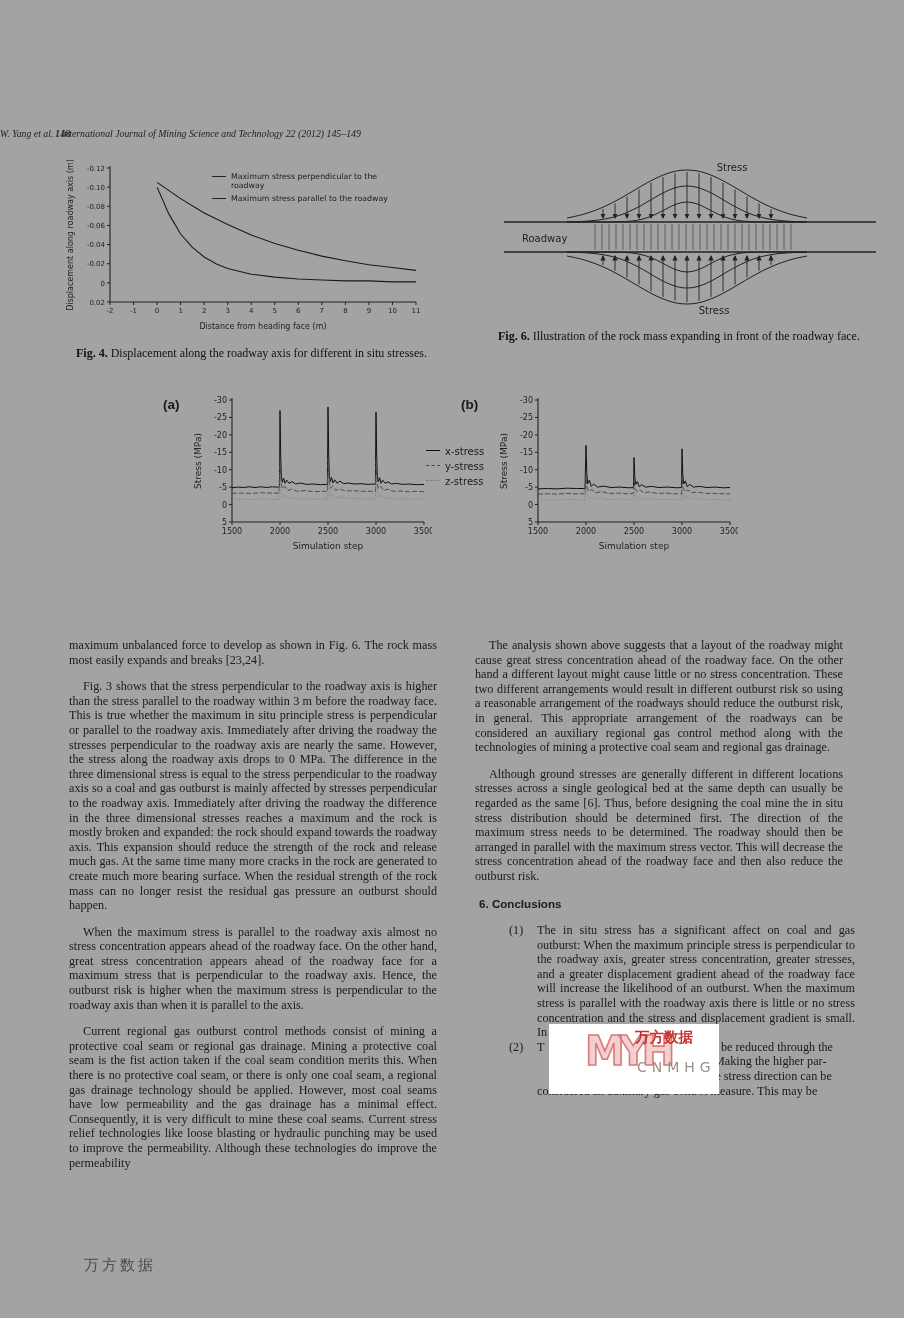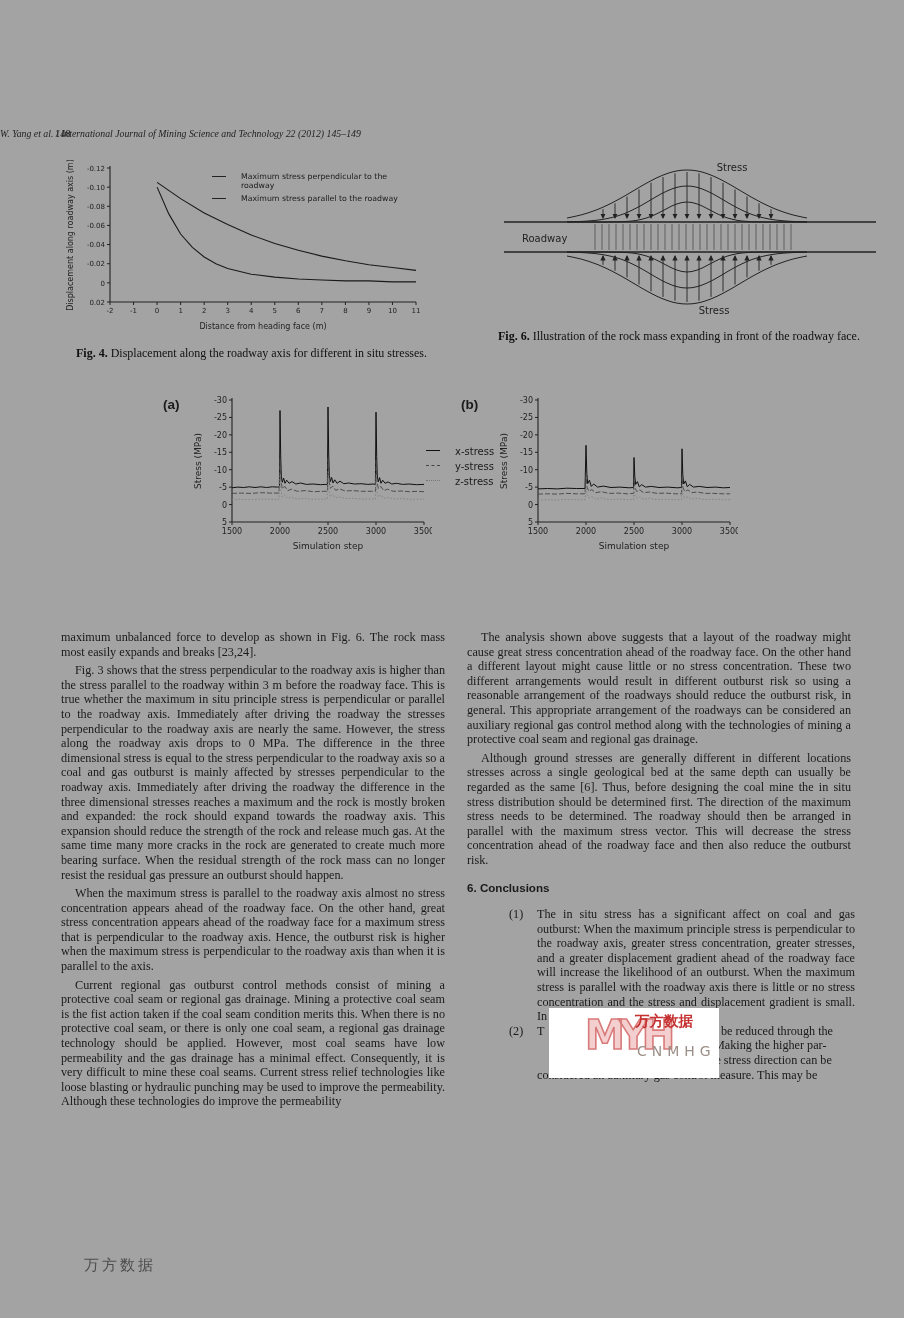--- a/index.html
+++ b/index.html
@@ -6,21 +6,21 @@
   html,body{background:#e9e9e9}
   #page{position:relative;width:904px;height:1318px;background:#a3a3a3;color:#1a1a1a;
         font-family:"Liberation Serif",serif;overflow:hidden;margin:0 auto}
   .abs{position:absolute}
   #pagenum{left:55px;top:128px;font-size:10.5px}
   #runhead{left:0;right:6px;top:128px;text-align:left;font-style:italic;font-size:9.8px;color:#222}
   .chart{position:absolute}
   svg text{font-family:"DejaVu Sans",sans-serif;fill:#222}
   #fig4-chart{left:64px;top:160px;width:360px;height:172px}
   #fig4-legend{left:212px;top:172px;width:205px}
-  .lg-row{display:flex;gap:15px;margin-bottom:3px}
+  .lg-row{display:flex;gap:5px;margin-bottom:3px}
   .lg-line{width:14px;height:1px;border-top:1.3px solid #222;margin-top:4px;flex:none}
   .ls-x{border-top:1.3px solid #111}
   .ls-y{border-top:1.3px dashed #444}
   .ls-z{border-top:1.3px dotted #777}
   .lg-txt{font-size:7.8px;line-height:9.4px;font-family:"DejaVu Sans",sans-serif;width:160px}
   .lg-txt9{font-size:10px;line-height:12px;font-family:"DejaVu Sans",sans-serif}
   .figcap{position:absolute;font-size:12px;line-height:11.8px;color:#111;text-align:justify}
   .figcap b{font-weight:bold}
   #fig4-cap{left:76px;top:348px;width:362px}
   #fig6-wrap{left:492px;top:158px;width:392px;height:162px}
@@ -28,23 +28,23 @@
   .plabel{position:absolute;font-family:"Liberation Sans",sans-serif;font-weight:bold;font-size:13.5px}
   #f5a-label{left:163px;top:397px}
   #f5b-label{left:461px;top:397px}
   #fig5a-chart{left:192px;top:392px;width:240px;height:160px}
   #fig5b-chart{left:498px;top:392px;width:240px;height:160px}
   #fig5-legend{left:426px;top:446px;width:74px}
   #fig5-cap{left:57px;top:578px;width:792px}
   .col{position:absolute;width:392px;font-size:12.2px;line-height:14.6px;text-align:justify}
   #col-left{left:57px;top:626px}
   #col-right{left:463px;top:626px}
-  .col p{margin:4px}
+  .col p{margin:12px}
   .col p.ind{text-indent:14px}
-  .chead{font-weight:bold;font-size:11.6px;margin:13px 0 12px 4px;font-family:"Liberation Sans",sans-serif}
+  .chead{font-weight:bold;font-size:11.6px;margin:13px 0 12px 16px;font-family:"Liberation Sans",sans-serif}
   .cl-item{position:relative;padding-left:74px;text-align:justify}
   .cl-item .marker{position:absolute;left:46px;top:0}
   #item2{height:60px}
   .fr{position:absolute;white-space:nowrap}
   #cnwm{position:absolute;left:86px;top:-16px;width:170px;height:70px;background:#fff;z-index:5}
   #cnwm .wm-logo{position:absolute;left:36px;top:-4px;font-size:40px;line-height:62px;font-weight:bold;
       letter-spacing:-6px;color:#f3cfcf;-webkit-text-stroke:1.6px #d97a7a;
       font-family:"DejaVu Sans",sans-serif}
   #cnwm .wm-cn{position:absolute;left:86px;top:6px;font-size:14.5px;font-weight:bold;color:#c53030;
       white-space:nowrap;font-family:"DejaVu Sans",sans-serif}

